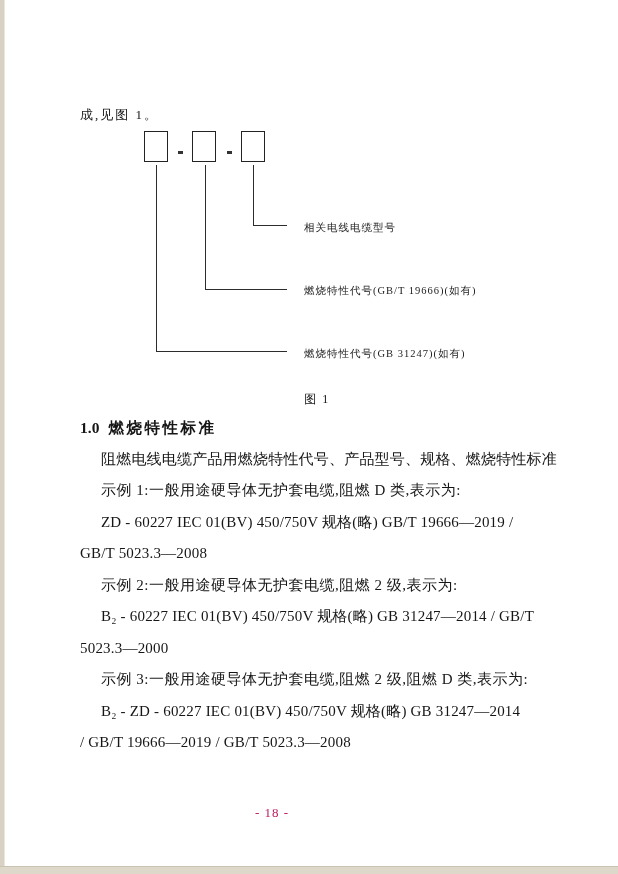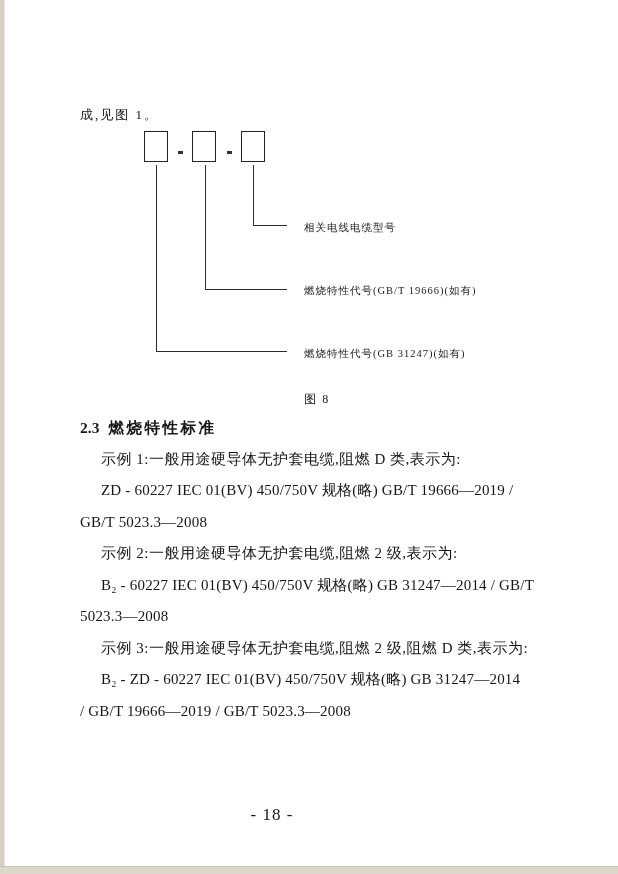--- a/index.html
+++ b/index.html
@@ -39,21 +39,21 @@
   .ln { height:31.5px; line-height:31.5px; font-size:15px; white-space:nowrap; }
   .heading { font-weight:bold; font-size:15.5px; }
   .heading .num { margin-right:9px; letter-spacing:0; }
   .heading .ttl { letter-spacing:2.5px; }
   .ind  { text-indent:21px; }
   .ls2  { letter-spacing:2px; }
   .ls05 { letter-spacing:0.5px; }
   .ls0  { letter-spacing:0.2px; }
 
   .pagenum { position:absolute; left:0; top:805px; width:544px; text-align:center;
-             font-size:17px; letter-spacing:1px; color:#0f172a; }
+             font-size:13px; letter-spacing:1px; color:#be185d; }
 </style>
 </head>
 <body>
 
 <div class="page">
 
   <div class="edge-left"></div>
   <div class="edge-bottom"></div>
 
   <div class="intro-line">成,见图 1。</div>
@@ -62,34 +62,35 @@
   <div class="fbox fbox2"></div>
   <div class="fbox fbox3"></div>
   <div class="dash dash1"></div>
   <div class="dash dash2"></div>
   <div class="conn conn1"></div>
   <div class="conn conn2"></div>
   <div class="conn conn3"></div>
   <div class="flabel flabel1">相关电线电缆型号</div>
   <div class="flabel flabel2">燃烧特性代号(GB/T 19666)(如有)</div>
   <div class="flabel flabel3">燃烧特性代号(GB 31247)(如有)</div>
-  <div class="fig-caption">图 8</div>
+  <div class="fig-caption">图 1</div>
 
   <div class="textflow">
     <div class="ln heading">
-      <span class="num">2.3</span><span class="ttl">燃烧特性标准</span>
+      <span class="num">1.0</span><span class="ttl">燃烧特性标准</span>
     </div>
+    <div class="ln ind ls0">阻燃电线电缆产品用燃烧特性代号、产品型号、规格、燃烧特性标准</div>
 
     <div class="ln ind ls05">示例 1:一般用途硬导体无护套电缆,阻燃 D 类,表示为:</div>
     <div class="ln ind ls0">ZD - 60227 IEC 01(BV) 450/750V 规格(略) GB/T 19666—2019 /</div>
     <div class="ln ls0">GB/T 5023.3—2008</div>
 
     <div class="ln ind ls05">示例 2:一般用途硬导体无护套电缆,阻燃 2 级,表示为:</div>
     <div class="ln ind ls0">B₂ - 60227 IEC 01(BV) 450/750V 规格(略) GB 31247—2014 / GB/T</div>
-    <div class="ln ls0">5023.3—2008</div>
+    <div class="ln ls0">5023.3—2000</div>
 
     <div class="ln ind ls05">示例 3:一般用途硬导体无护套电缆,阻燃 2 级,阻燃 D 类,表示为:</div>
     <div class="ln ind ls0">B₂ - ZD - 60227 IEC 01(BV) 450/750V 规格(略) GB 31247—2014</div>
     <div class="ln ls0">/ GB/T 19666—2019 / GB/T 5023.3—2008</div>
   </div>
 
   <div class="pagenum">- 18 -</div>
 
 </div>
 

